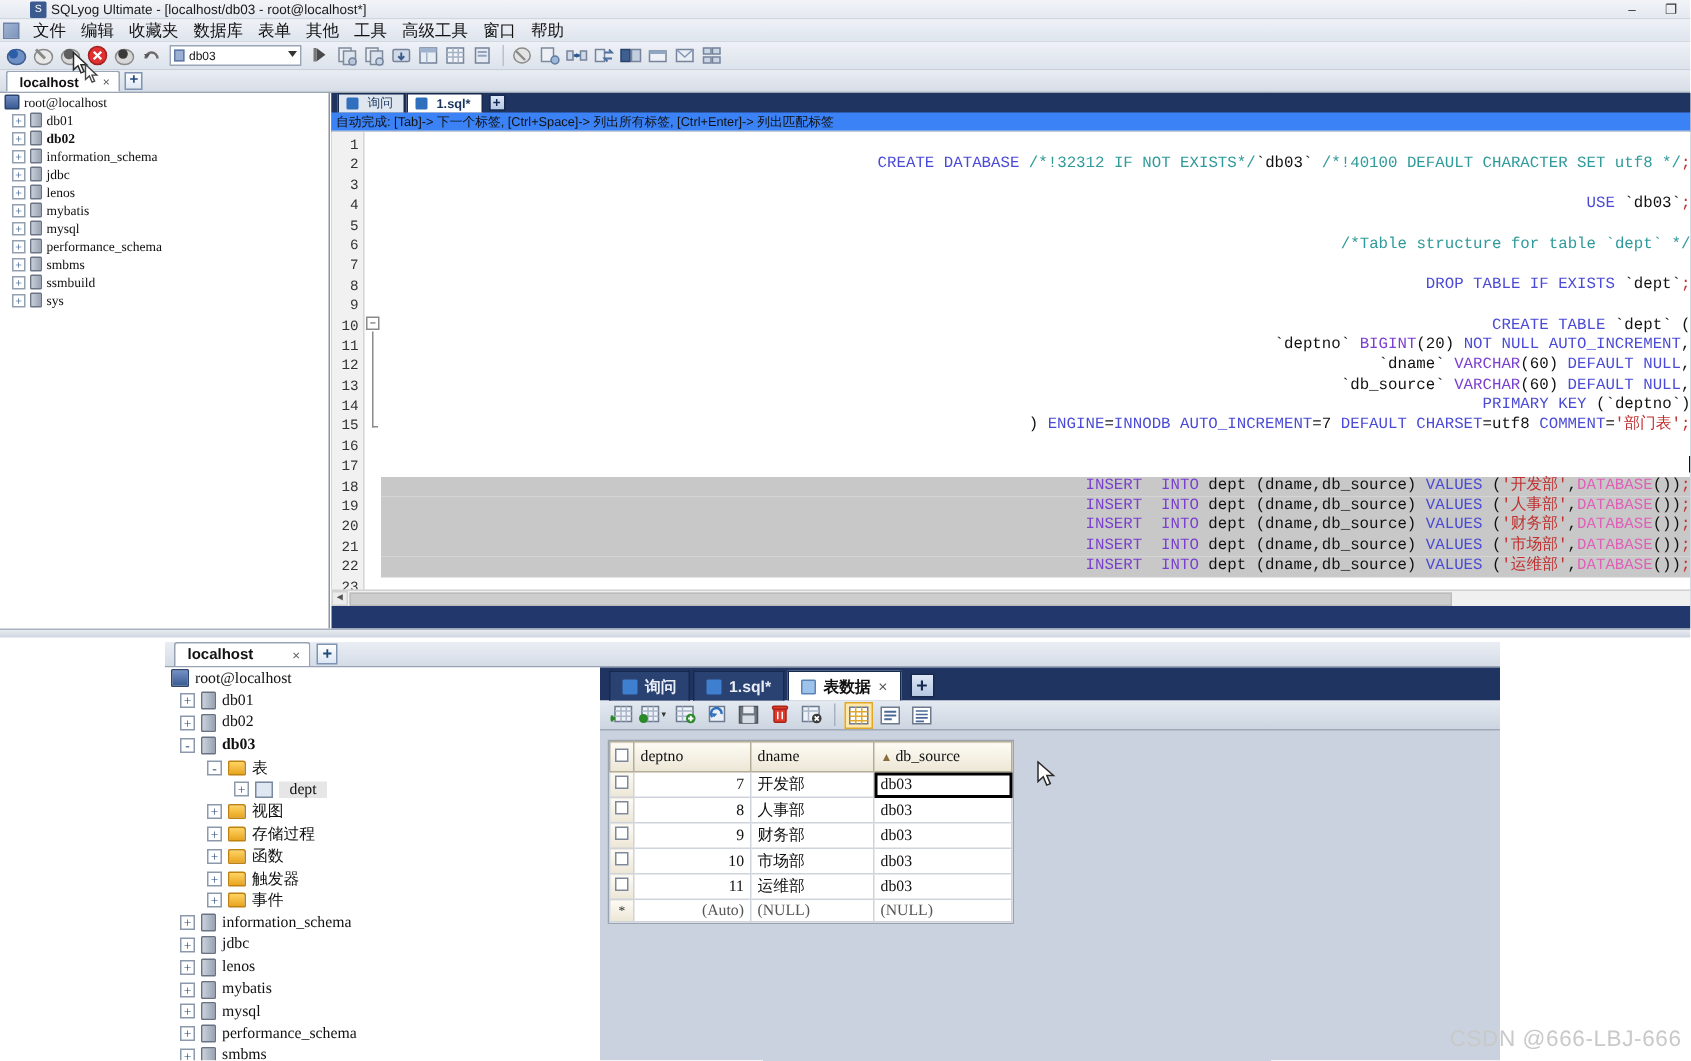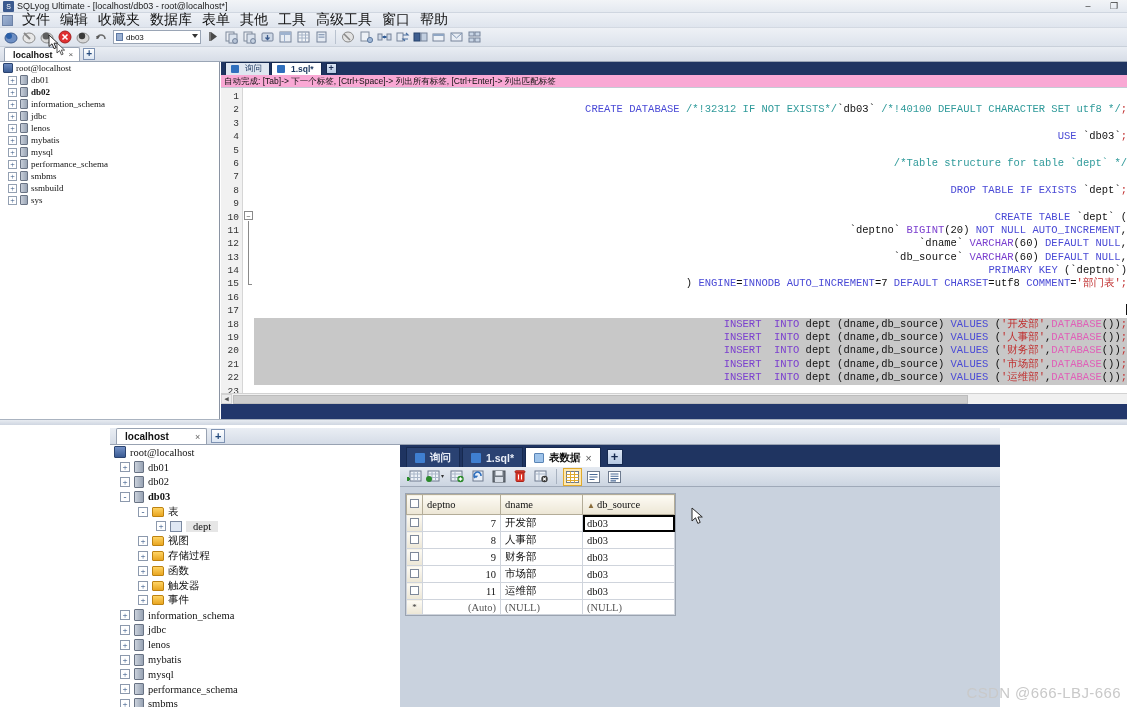--- a/index.html
+++ b/index.html
@@ -14,21 +14,21 @@
     position: relative;
     width: 1127px; height: 707px;
     background: #ffffff;
   }
 
   
   .titlebar {
     position: absolute; left: 0; top: 0; width: 1127px; height: 13px;
     background: linear-gradient(to bottom, #f2f4f7 0%, #e4e9f0 100%);
     border-bottom: 1px solid #cfd6e0;
-    display: flex; align-items: center;
+    display: flex; align-items: center; padding-left: 17px;
   }
   .titlebar .tb-icon {
     width: 11px; height: 11px; margin: 0 3px 0 3px;
     background: #3b5a8f;
     border-radius: 1px;
     color: #fff; font-size: 7px; line-height: 11px; text-align: center;
     flex: 0 0 auto;
   }
   .titlebar .tb-title {
     font-size: 9px; color: #1a1a1a; white-space: nowrap;
@@ -48,21 +48,21 @@
     background: linear-gradient(to bottom,#eef1f6 0%, #dfe5ee 100%);
     display: flex; align-items: center; padding-left: 2px;
     border-bottom: 1px solid #d3d9e2;
   }
   .menu-sysicon {
     width: 11px; height: 11px; margin-right: 4px;
     background: linear-gradient(135deg,#9fb4d4,#7d94ba);
     border: 1px solid #6d82a6;
   }
   .menubar .mi {
-    font-size: 14px; color: #111; padding: 1px 5px; white-space: nowrap;
+    font-size: 11px; color: #111; padding: 1px 5px; white-space: nowrap;
     font-family: Liberation Mono, monospace;
   }
 
   .toolbar {
     position: absolute; left: 0; top: 28px; width: 1127px; height: 19px;
     background: linear-gradient(to bottom,#eef1f6 0%, #dde3ec 100%);
     display: flex; align-items: center; padding-left: 3px;
     border-bottom: 1px solid #c9d0da;
   }
   .tbtn {
@@ -142,21 +142,21 @@
     border: 1px solid #16294f; border-bottom: none;
   }
   .ed-tab.active { background:#ffffff; font-weight: bold; }
   .ed-tab .tico { width:8px;height:8px;background:#2f6fbd;border-radius:1px;display:inline-block;}
   .ed-plus {
     width: 11px; height: 11px; background: linear-gradient(to bottom,#dce6f5,#b6c8e2);
     border: 1px solid #16294f; color:#16294f; font-size:9px; line-height:9px;
     text-align:center; font-weight:bold; margin-left:3px; margin-bottom:1px;
   }
   .ed-hint {
-    height: 13px; background: #f9a8d4; border-bottom: 1px solid #c4cad4;
+    height: 13px; background: #3b82f6; border-bottom: 1px solid #c4cad4;
     font-size: 8.5px; color: #111; padding: 1px 0 0 3px; white-space: nowrap;
     font-family: "Liberation Sans", sans-serif;
   }
   .code-area {
     position: relative; height: 316px; background: #ffffff; overflow: hidden;
     font-family: "Liberation Mono", monospace; font-size: 10.5px;
   }
   .gutter {
     position: absolute; left: 0; top: 0; width: 22px; height: 100%;
     background: #f1f1f1; border-right: 1px solid #d6d6d6;

